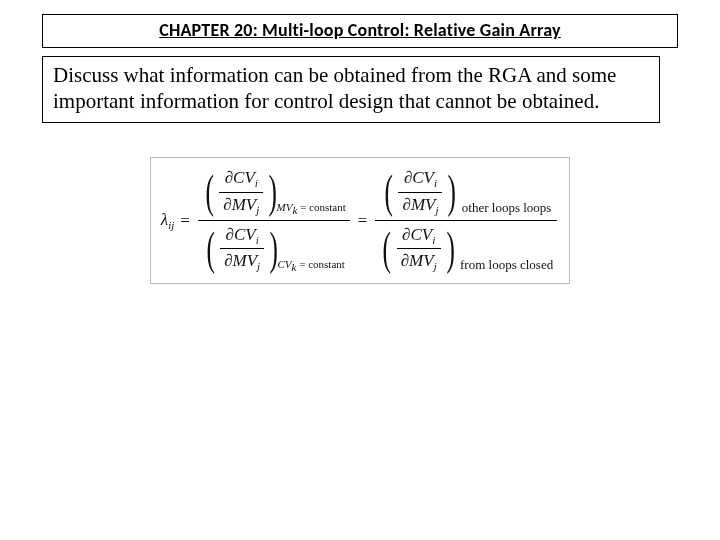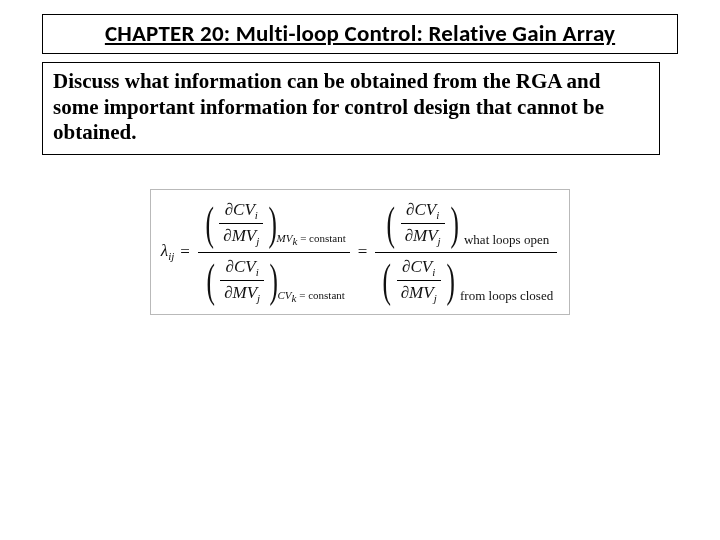--- a/index.html
+++ b/index.html
@@ -7,40 +7,39 @@
   .page { width: 720px; height: 540px; position: relative; padding: 14px 20px; }
 
   .title-box {
     border: 1.5px solid #000;
     padding: 4px 8px 6px 8px;
     text-align: center;
     margin: 0 22px 8px 22px;
   }
   .title-box span {
     font-weight: 700;
-    font-size: 23px;
+    font-size: 18px;
     text-decoration: underline;
     letter-spacing: 0.2px;
   }
 
   .subtitle-box {
     border: 1.5px solid #000;
     padding: 4px 8px 6px 8px;
     margin: 0 22px 26px 22px;
   }
   .subtitle-box span {
     font-weight: 700;
     font-size: 20px;
   }
 
   .body-box {
     border: 1.5px solid #000;
     padding: 6px 10px 8px 10px;
     margin: 0 40px 34px 22px;
-    font-weight: bold;
   }
   .body-box span {
     font-family: "Times New Roman", serif;
     font-size: 21px;
     line-height: 1.22;
   }
 
   
   .eq-wrap {
     display: flex;
@@ -156,21 +155,21 @@
       <span class="frac">
         <span class="num">
           <span class="paren-group">
             <span class="big-paren">(</span>
             <span class="frac">
               <span class="num"><span class="partial">∂</span><span class="var">CV</span><span class="sub">i</span></span>
               <span class="bar"></span>
               <span class="den"><span class="partial">∂</span><span class="var">MV</span><span class="sub">j</span></span>
             </span>
             <span class="big-paren">)</span>
-            <span class="words">what loops open</span>
+            <span class="words">other loops loops</span>
           </span>
         </span>
         <span class="bar"></span>
         <span class="den">
           <span class="paren-group">
             <span class="big-paren">(</span>
             <span class="frac">
               <span class="num"><span class="partial">∂</span><span class="var">CV</span><span class="sub">i</span></span>
               <span class="bar"></span>
               <span class="den"><span class="partial">∂</span><span class="var">MV</span><span class="sub">j</span></span>

